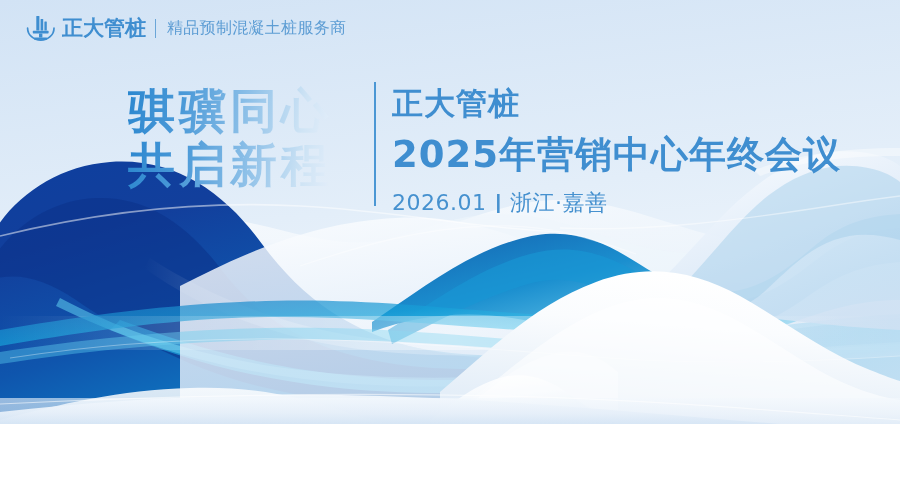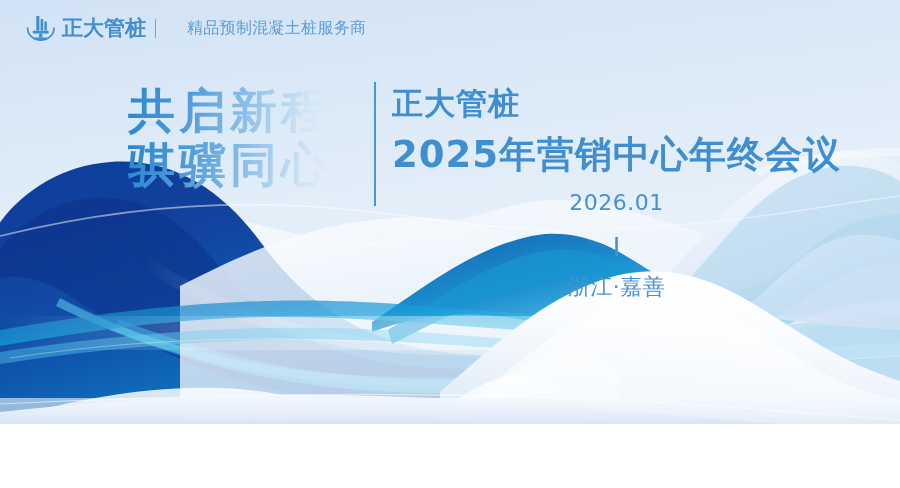--- a/index.html
+++ b/index.html
@@ -80,21 +80,20 @@
     flex: none;
   }
   .logo-tagline {
     font-size: 16px;
     font-weight: 400;
     color: #5d9dd4;
     line-height: 1;
     white-space: nowrap;
     letter-spacing: 0.3px;
     font-family: "DejaVu Sans", "Liberation Sans", sans-serif;
-    margin-left: 20px;
   }
 
   
   .slogan {
     position: absolute;
     left: 128px;
     top: 84px;
     z-index: 10;
   }
   .slogan-line {
@@ -155,24 +154,22 @@
     color: #5ba0d6;
     line-height: 18px;
     letter-spacing: 0.2px;
     white-space: nowrap;
     margin-top: 2px;
     font-family: "DejaVu Sans", "Liberation Sans", sans-serif;
   }
   .headline-meta {
     margin-top: 14px;
     display: flex;
-    align-items: center;
-    gap: 21px;
-    white-space: nowrap;
-    flex-direction: column;
+    gap: 9px;
+    white-space: nowrap;
   }
   .meta-date {
     font-size: 22px;
     font-weight: 400;
     color: #4691cf;
     line-height: 1;
     letter-spacing: 0.5px;
     font-family: "DejaVu Sans", "Liberation Sans", sans-serif;
   }
   .meta-sep {
@@ -417,22 +414,22 @@
         <rect x="8.0" y="23.4" width="13.2" height="2.4" rx="0.8"></rect>
       </g>
       <path d="M1.6,14.2 C1.6,20.9 7.6,26.2 14.8,26.2 C22.0,26.2 28.0,20.9 28.0,14.2" fill="none" stroke="#3f8ed0" stroke-width="1.7" stroke-linecap="round"></path>
     </svg>
     <span class="logo-name">正大管桩</span>
     <span class="logo-divider"></span>
     <span class="logo-tagline">精品预制混凝土桩服务商</span>
   </div>
 
   <div class="slogan">
+    <div class="slogan-line">骐骥同心</div>
     <div class="slogan-line">共启新程</div>
-    <div class="slogan-line">骐骥同心</div>
   </div>
 
   <div class="v-divider"></div>
 
   <div class="headline">
     <div class="headline-company">正大管桩</div>
     <div class="headline-main">2025年营销中心年终会议</div>
     <div class="headline-meta">
       <span class="meta-date">2026.01</span>
       <span class="meta-sep">|</span>

